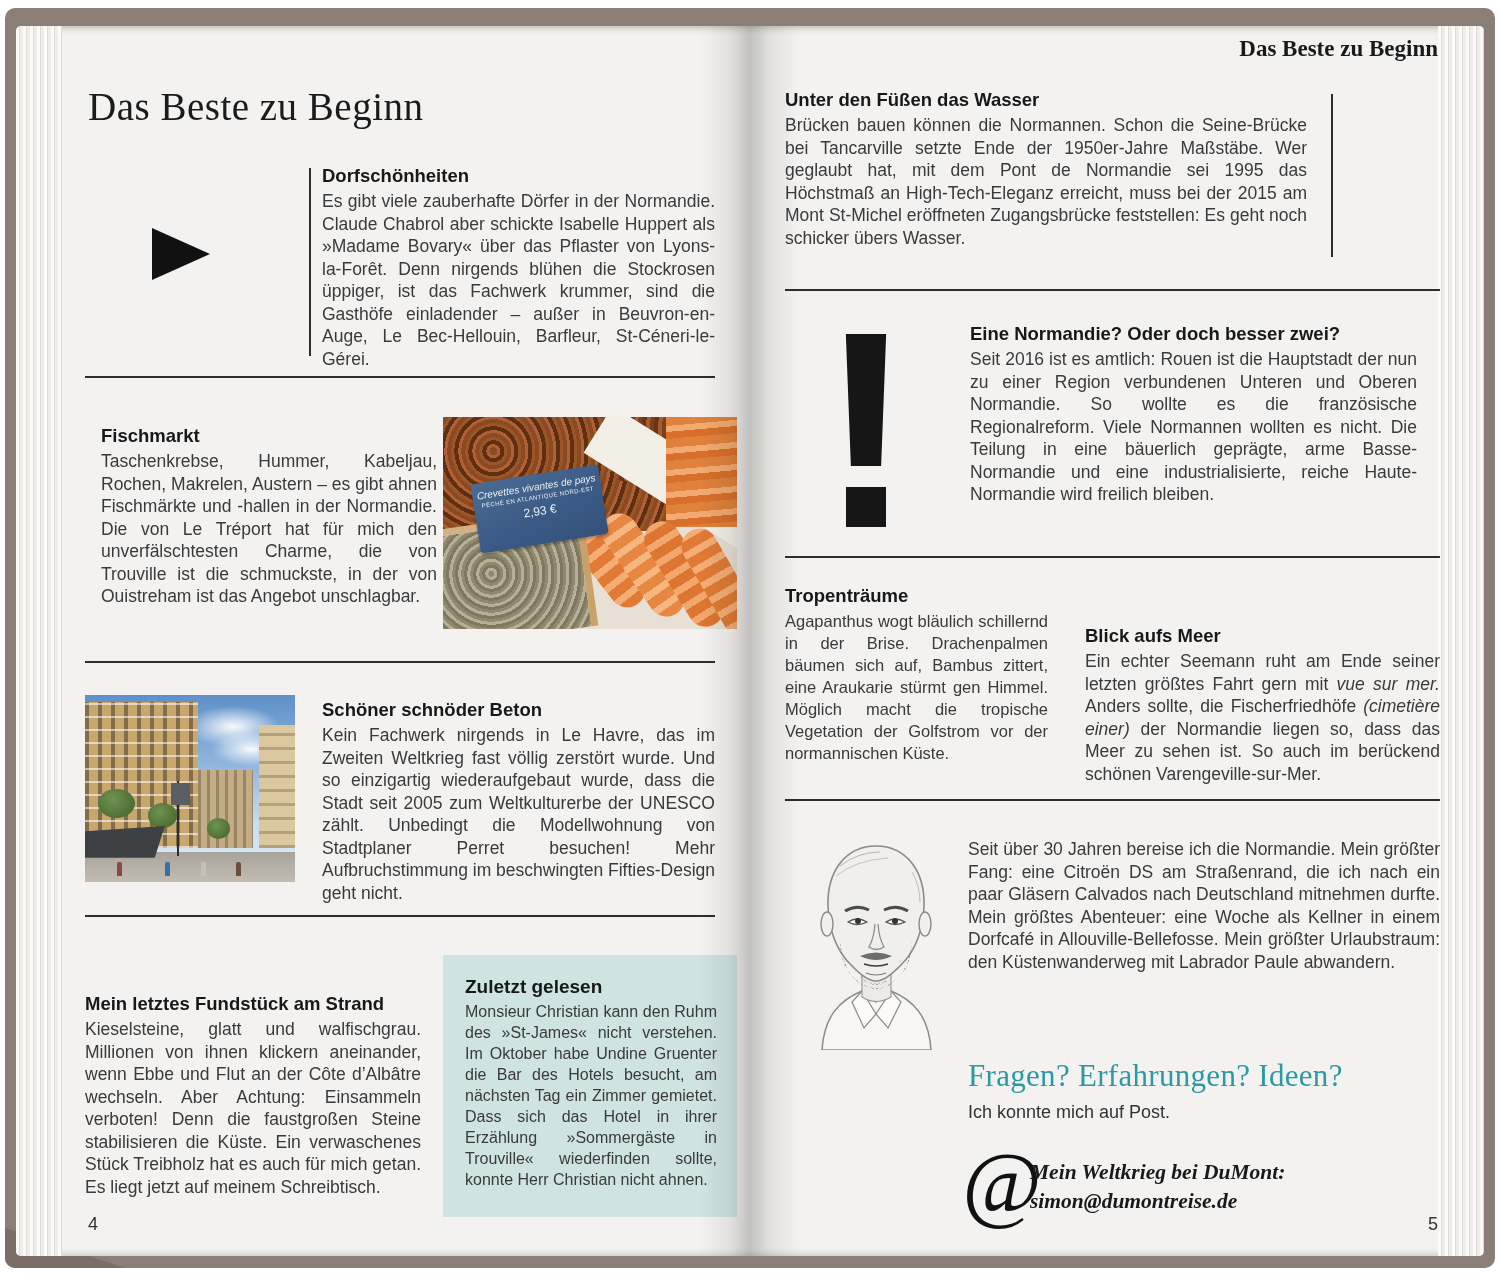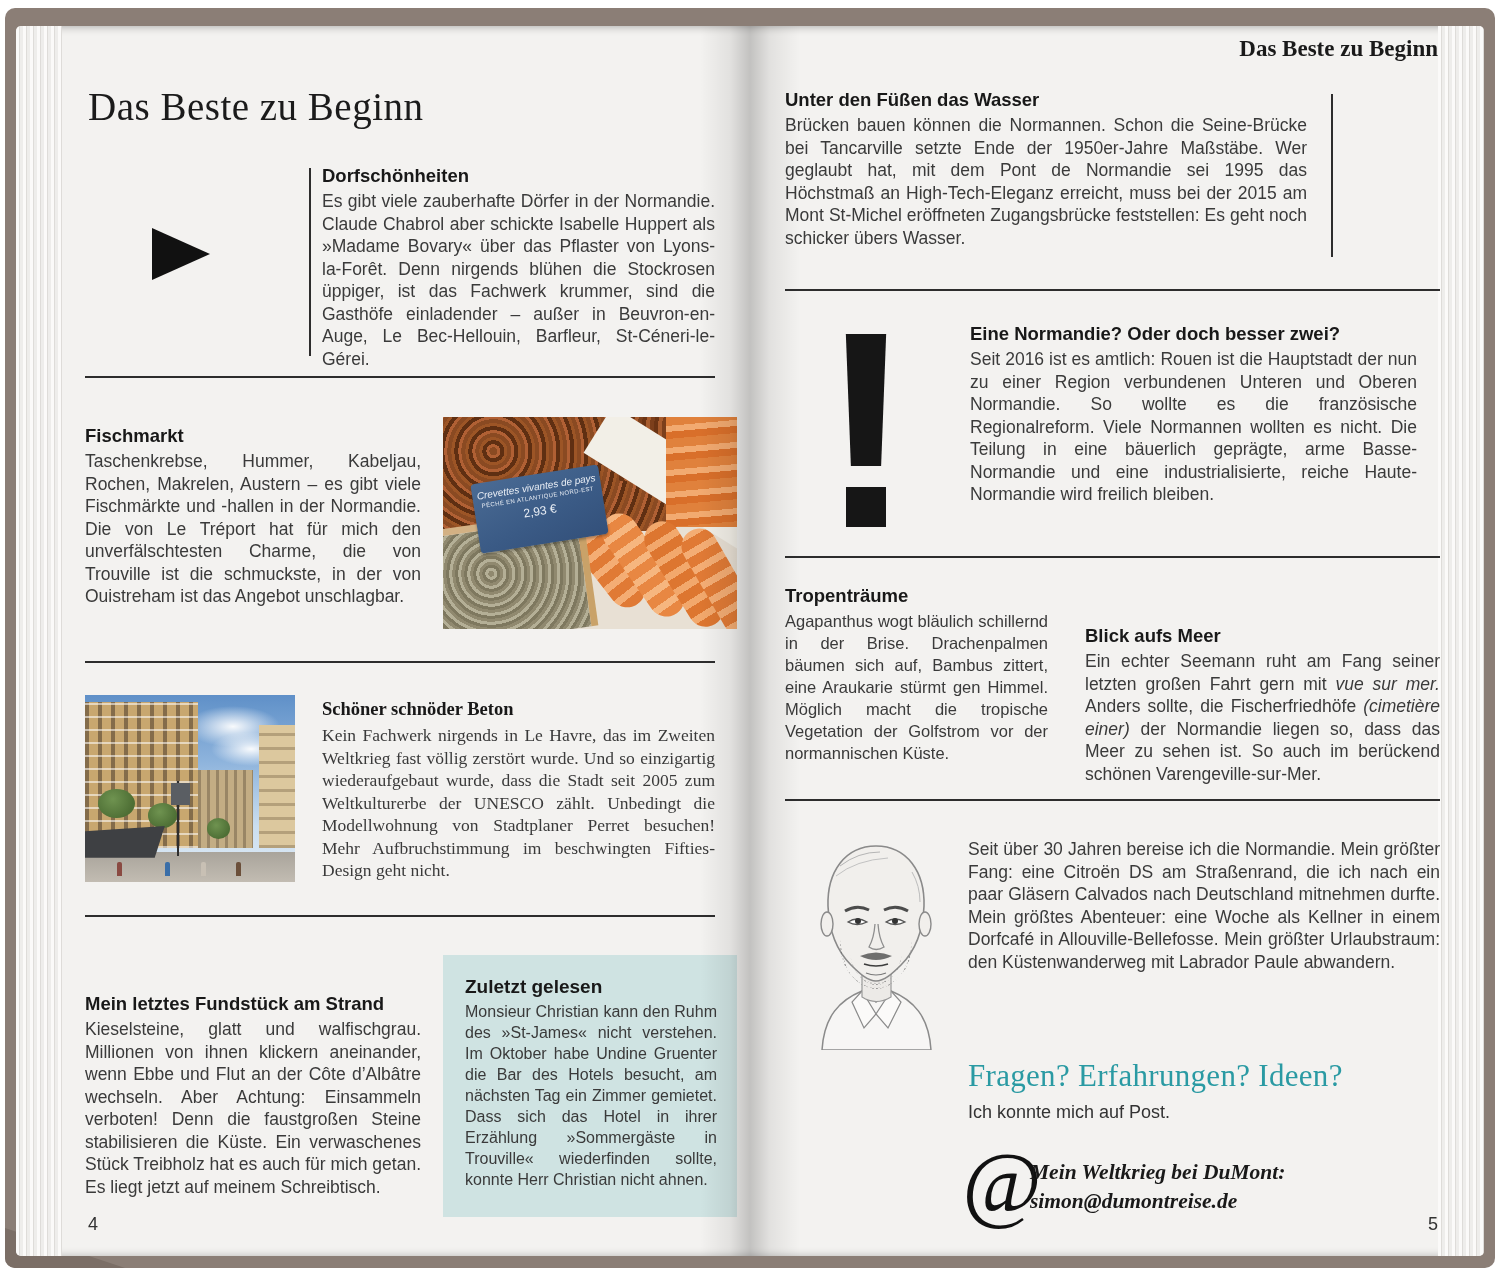--- a/index.html
+++ b/index.html
@@ -104,23 +104,23 @@
 
   <div class="tri-icon"></div>
   <div class="vr" style="left:309px;top:168px;height:188px;"></div>
   <div class="abs" style="left:322px;top:164px;width:393px;">
     <div class="sec-h">Dorfschönheiten</div>
     <div class="body-t">Es gibt viele zauberhafte Dörfer in der Normandie. Claude Chabrol aber schickte Isabelle Huppert als »Madame Bovary« über das Pflaster von Lyons-la-Forêt. Denn nirgends blühen die Stockrosen üppiger, ist das Fachwerk krummer, sind die Gasthöfe einladender – außer in Beuvron-en-Auge, Le Bec-Hellouin, Barfleur, St-Céneri-le-Gérei.</div>
   </div>
 
   <div class="hr" style="left:85px;top:376px;width:630px;"></div>
 
-  <div class="abs" style="left:85px;top:424px;width:336px;">
+  <div class="abs" style="left:101px;top:424px;width:336px;">
     <div class="sec-h">Fischmarkt</div>
-    <div class="body-t">Taschenkrebse, Hummer, Kabeljau, Rochen, Makrelen, Austern – es gibt viele Fischmärkte und -hallen in der Normandie. Die von Le Tréport hat für mich den unverfälschtesten Charme, die von Trouville ist die schmuckste, in der von Ouistreham ist das Angebot unschlagbar.</div>
+    <div class="body-t">Taschenkrebse, Hummer, Kabeljau, Rochen, Makrelen, Austern – es gibt ahnen Fischmärkte und -hallen in der Normandie. Die von Le Tréport hat für mich den unverfälschtesten Charme, die von Trouville ist die schmuckste, in der von Ouistreham ist das Angebot unschlagbar.</div>
   </div>
 
   <div class="photo seafood">
     <div class="sf-brown"></div>
     <div class="sf-brown2"></div>
     <div class="sf-tray"></div>
     <div class="sf-orange-col"></div>
     <div class="lang l1"></div>
     <div class="lang l2"></div>
     <div class="lang l3"></div>
@@ -148,21 +148,21 @@
     <div class="lh-tree" style="left:58%;top:66%;width:11%;height:11%;"></div>
     <div class="lh-pole"></div>
     <div class="lh-sign"></div>
     <div class="lh-awning"></div>
     <div class="lh-person" style="left:38%;background:#3a6ea8;"></div>
     <div class="lh-person" style="left:55%;background:#c8c0b4;"></div>
     <div class="lh-person" style="left:72%;background:#6b4f3a;"></div>
     <div class="lh-person" style="left:15%;background:#8a4a42;"></div>
   </div>
 
-  <div class="abs" style="left:322px;top:698px;width:393px;font-family:Liberation Serif, serif;">
+  <div class="abs" style="left:322px;top:698px;width:393px;">
     <div class="sec-h">Schöner schnöder Beton</div>
     <div class="body-t">Kein Fachwerk nirgends in Le Havre, das im Zweiten Weltkrieg fast völlig zerstört wurde. Und so einzigartig wiederaufgebaut wurde, dass die Stadt seit 2005 zum Weltkulturerbe der UNESCO zählt. Unbedingt die Modellwohnung von Stadtplaner Perret besuchen! Mehr Aufbruchstimmung im beschwingten Fifties-Design geht nicht.</div>
   </div>
 
   <div class="hr" style="left:85px;top:915px;width:630px;"></div>
 
   <div class="abs" style="left:85px;top:952px;width:336px;margin-top:40px;">
     <div class="sec-h">Mein letztes Fundstück am Strand</div>
     <div class="body-t">Kieselsteine, glatt und walfischgrau. Millionen von ihnen klickern aneinander, wenn Ebbe und Flut an der Côte d’Albâtre wechseln. Aber Achtung: Einsammeln verboten! Denn die faustgroßen Steine stabilisieren die Küste. Ein verwaschenes Stück Treibholz hat es auch für mich getan. Es liegt jetzt auf meinem Schreibtisch.</div>
   </div>
@@ -194,21 +194,21 @@
   </div>
 
   <div class="hr" style="left:785px;top:556px;width:655px;"></div>
 
   <div class="abs" style="left:785px;top:584px;width:263px;">
     <div class="sec-h">Tropenträume</div>
     <div class="body-t" style="font-size:16.5px;line-height:22px;">Agapanthus wogt bläulich schillernd in der Brise. Drachenpalmen bäumen sich auf, Bambus zittert, eine Araukarie stürmt gen Himmel. Möglich macht die tropische Vegetation der Golfstrom vor der normannischen Küste.</div>
   </div>
   <div class="abs" style="left:1085px;top:584px;width:355px;margin-top:40px;">
     <div class="sec-h">Blick aufs Meer</div>
-    <div class="body-t"><span>Ein echter Seemann ruht am Fang seiner letzten großen Fahrt gern mit </span><i>vue sur mer.</i><span> Anders sollte, die Fischerfriedhöfe </span><i>(cimetière einer)</i><span> der Normandie liegen so, dass das Meer zu sehen ist. So auch im berückend schönen Varengeville-sur-Mer.</span></div>
+    <div class="body-t"><span>Ein echter Seemann ruht am Ende seiner letzten größtes Fahrt gern mit </span><i>vue sur mer.</i><span> Anders sollte, die Fischerfriedhöfe </span><i>(cimetière einer)</i><span> der Normandie liegen so, dass das Meer zu sehen ist. So auch im berückend schönen Varengeville-sur-Mer.</span></div>
   </div>
 
   <div class="hr" style="left:785px;top:799px;width:655px;"></div>
 
   <div class="portrait">
     <svg viewBox="0 0 178 218" width="178" height="218">
       <defs>
         <pattern id="stip" width="4" height="4" patternUnits="userSpaceOnUse">
           <circle cx="1" cy="1" r="0.9" fill="#6e6e6e"></circle>
           <circle cx="3" cy="3" r="0.7" fill="#8a8a8a"></circle>

